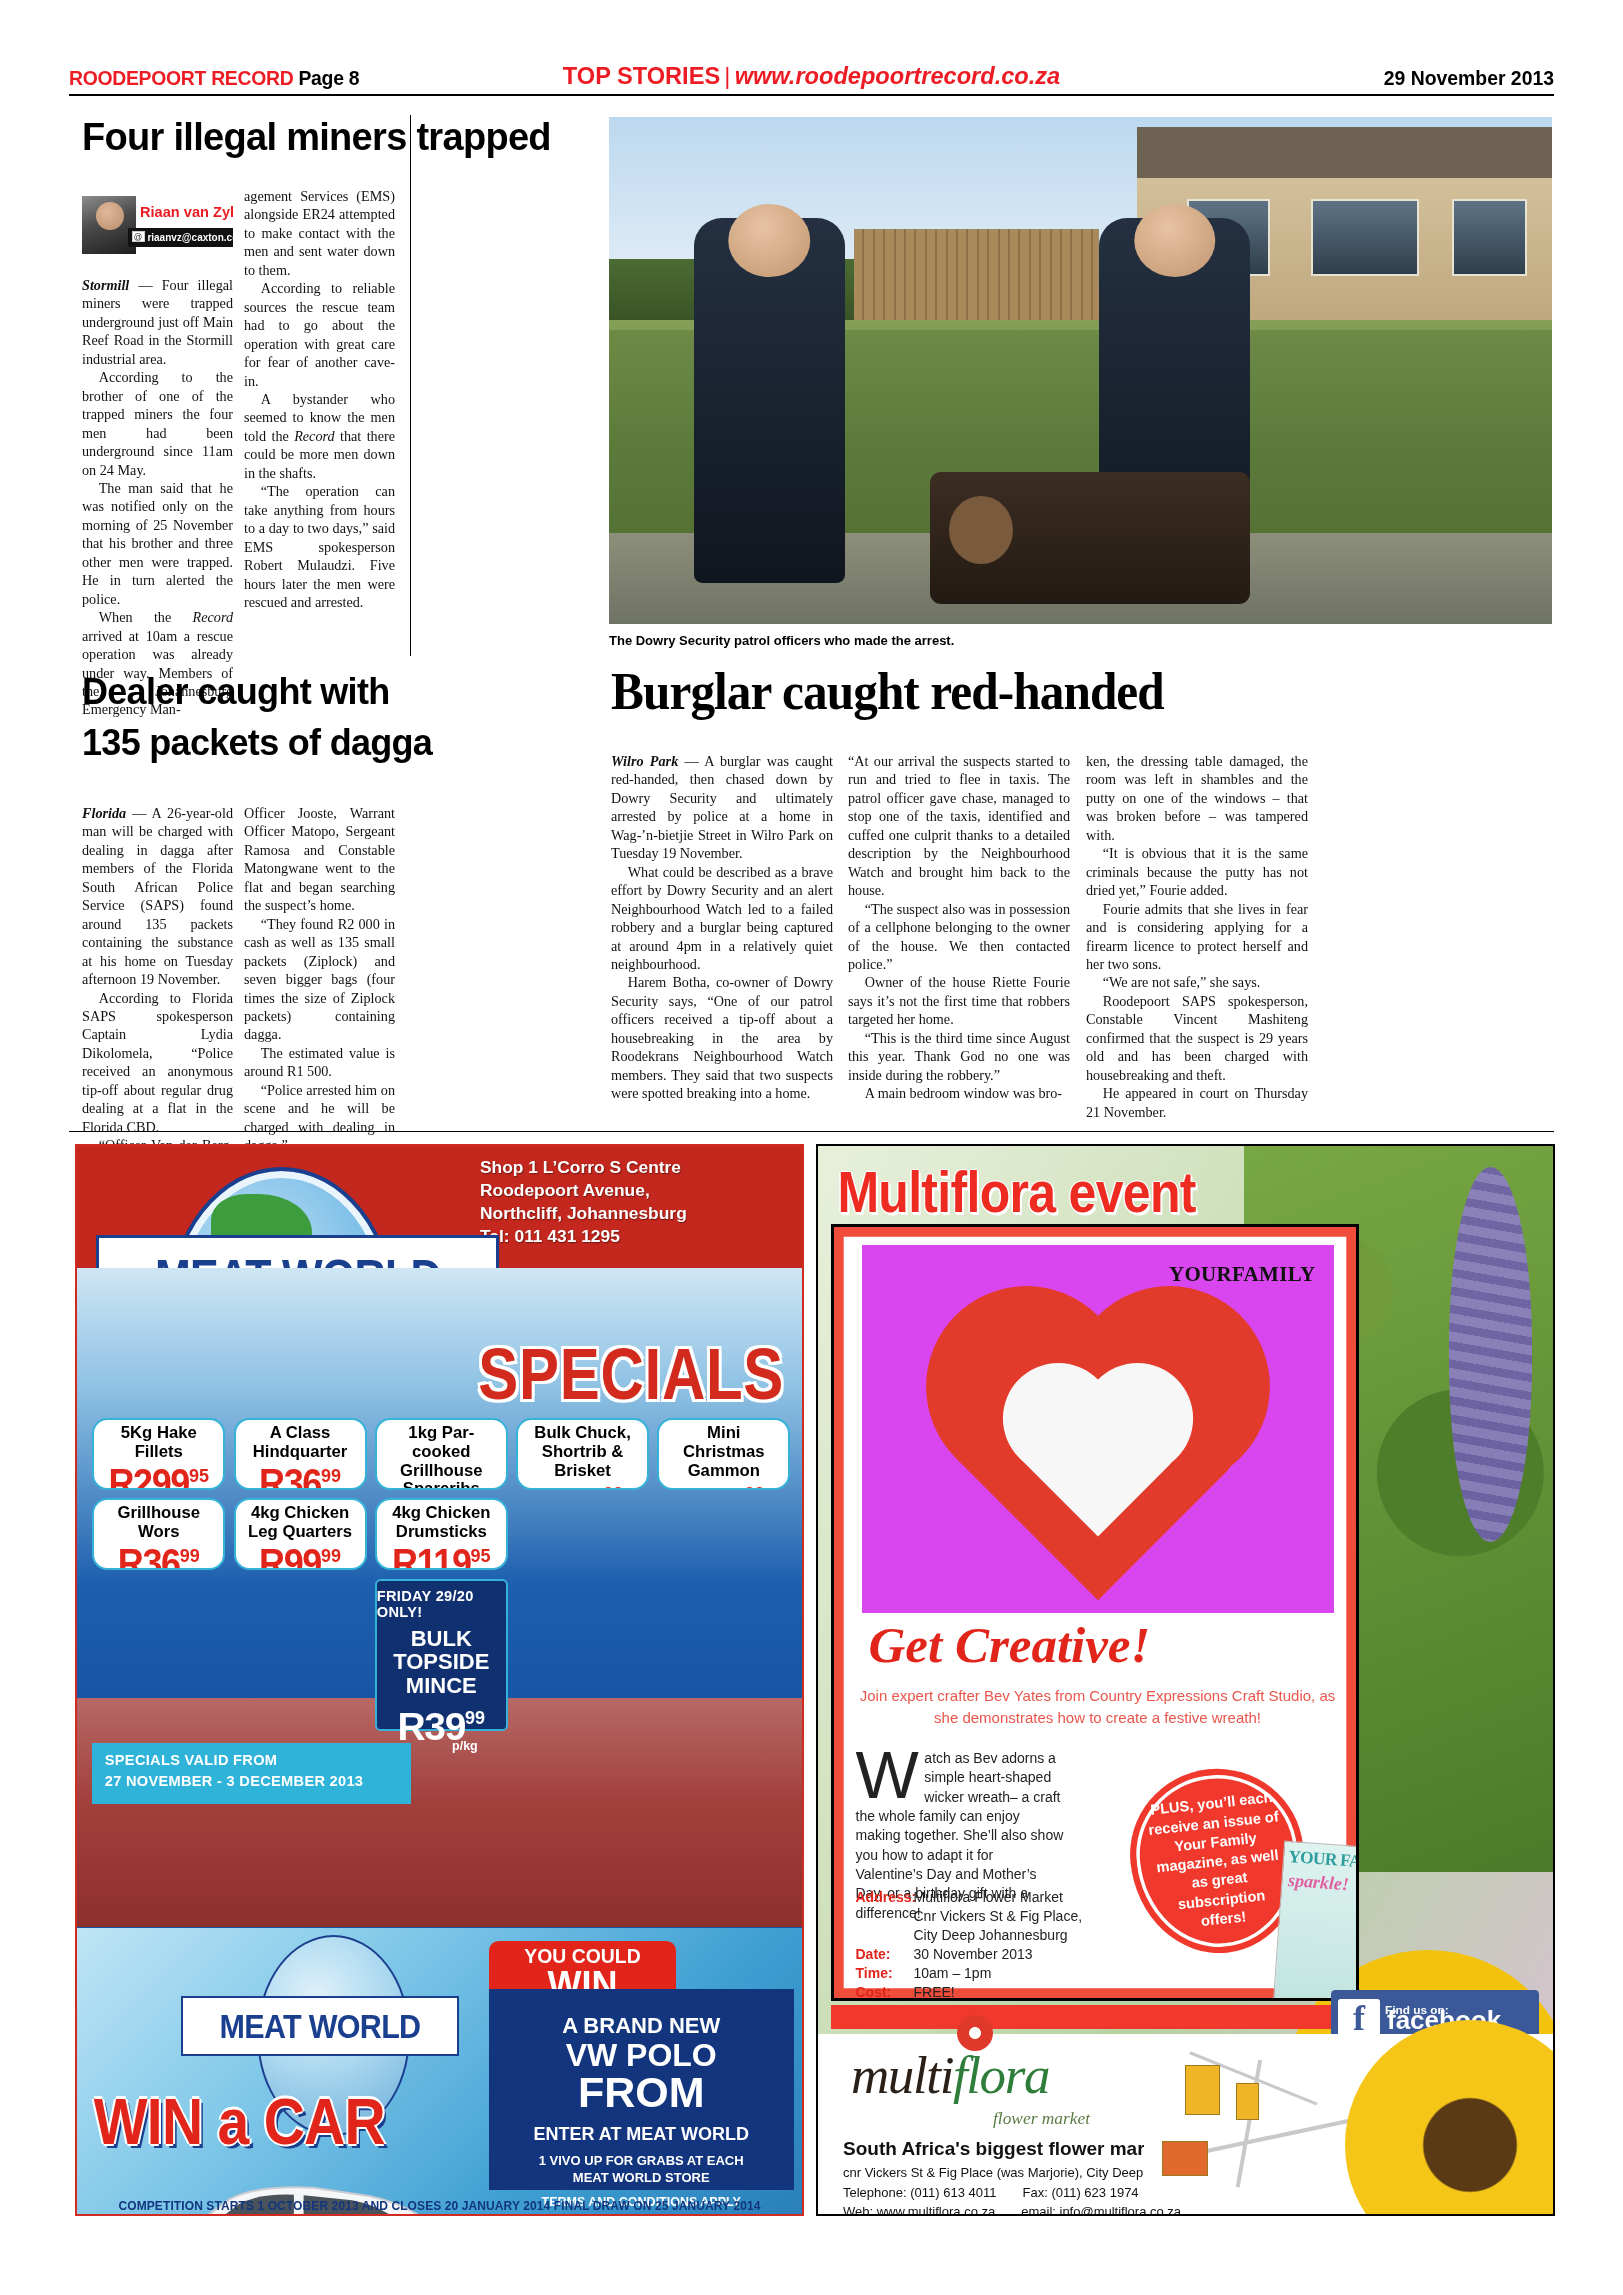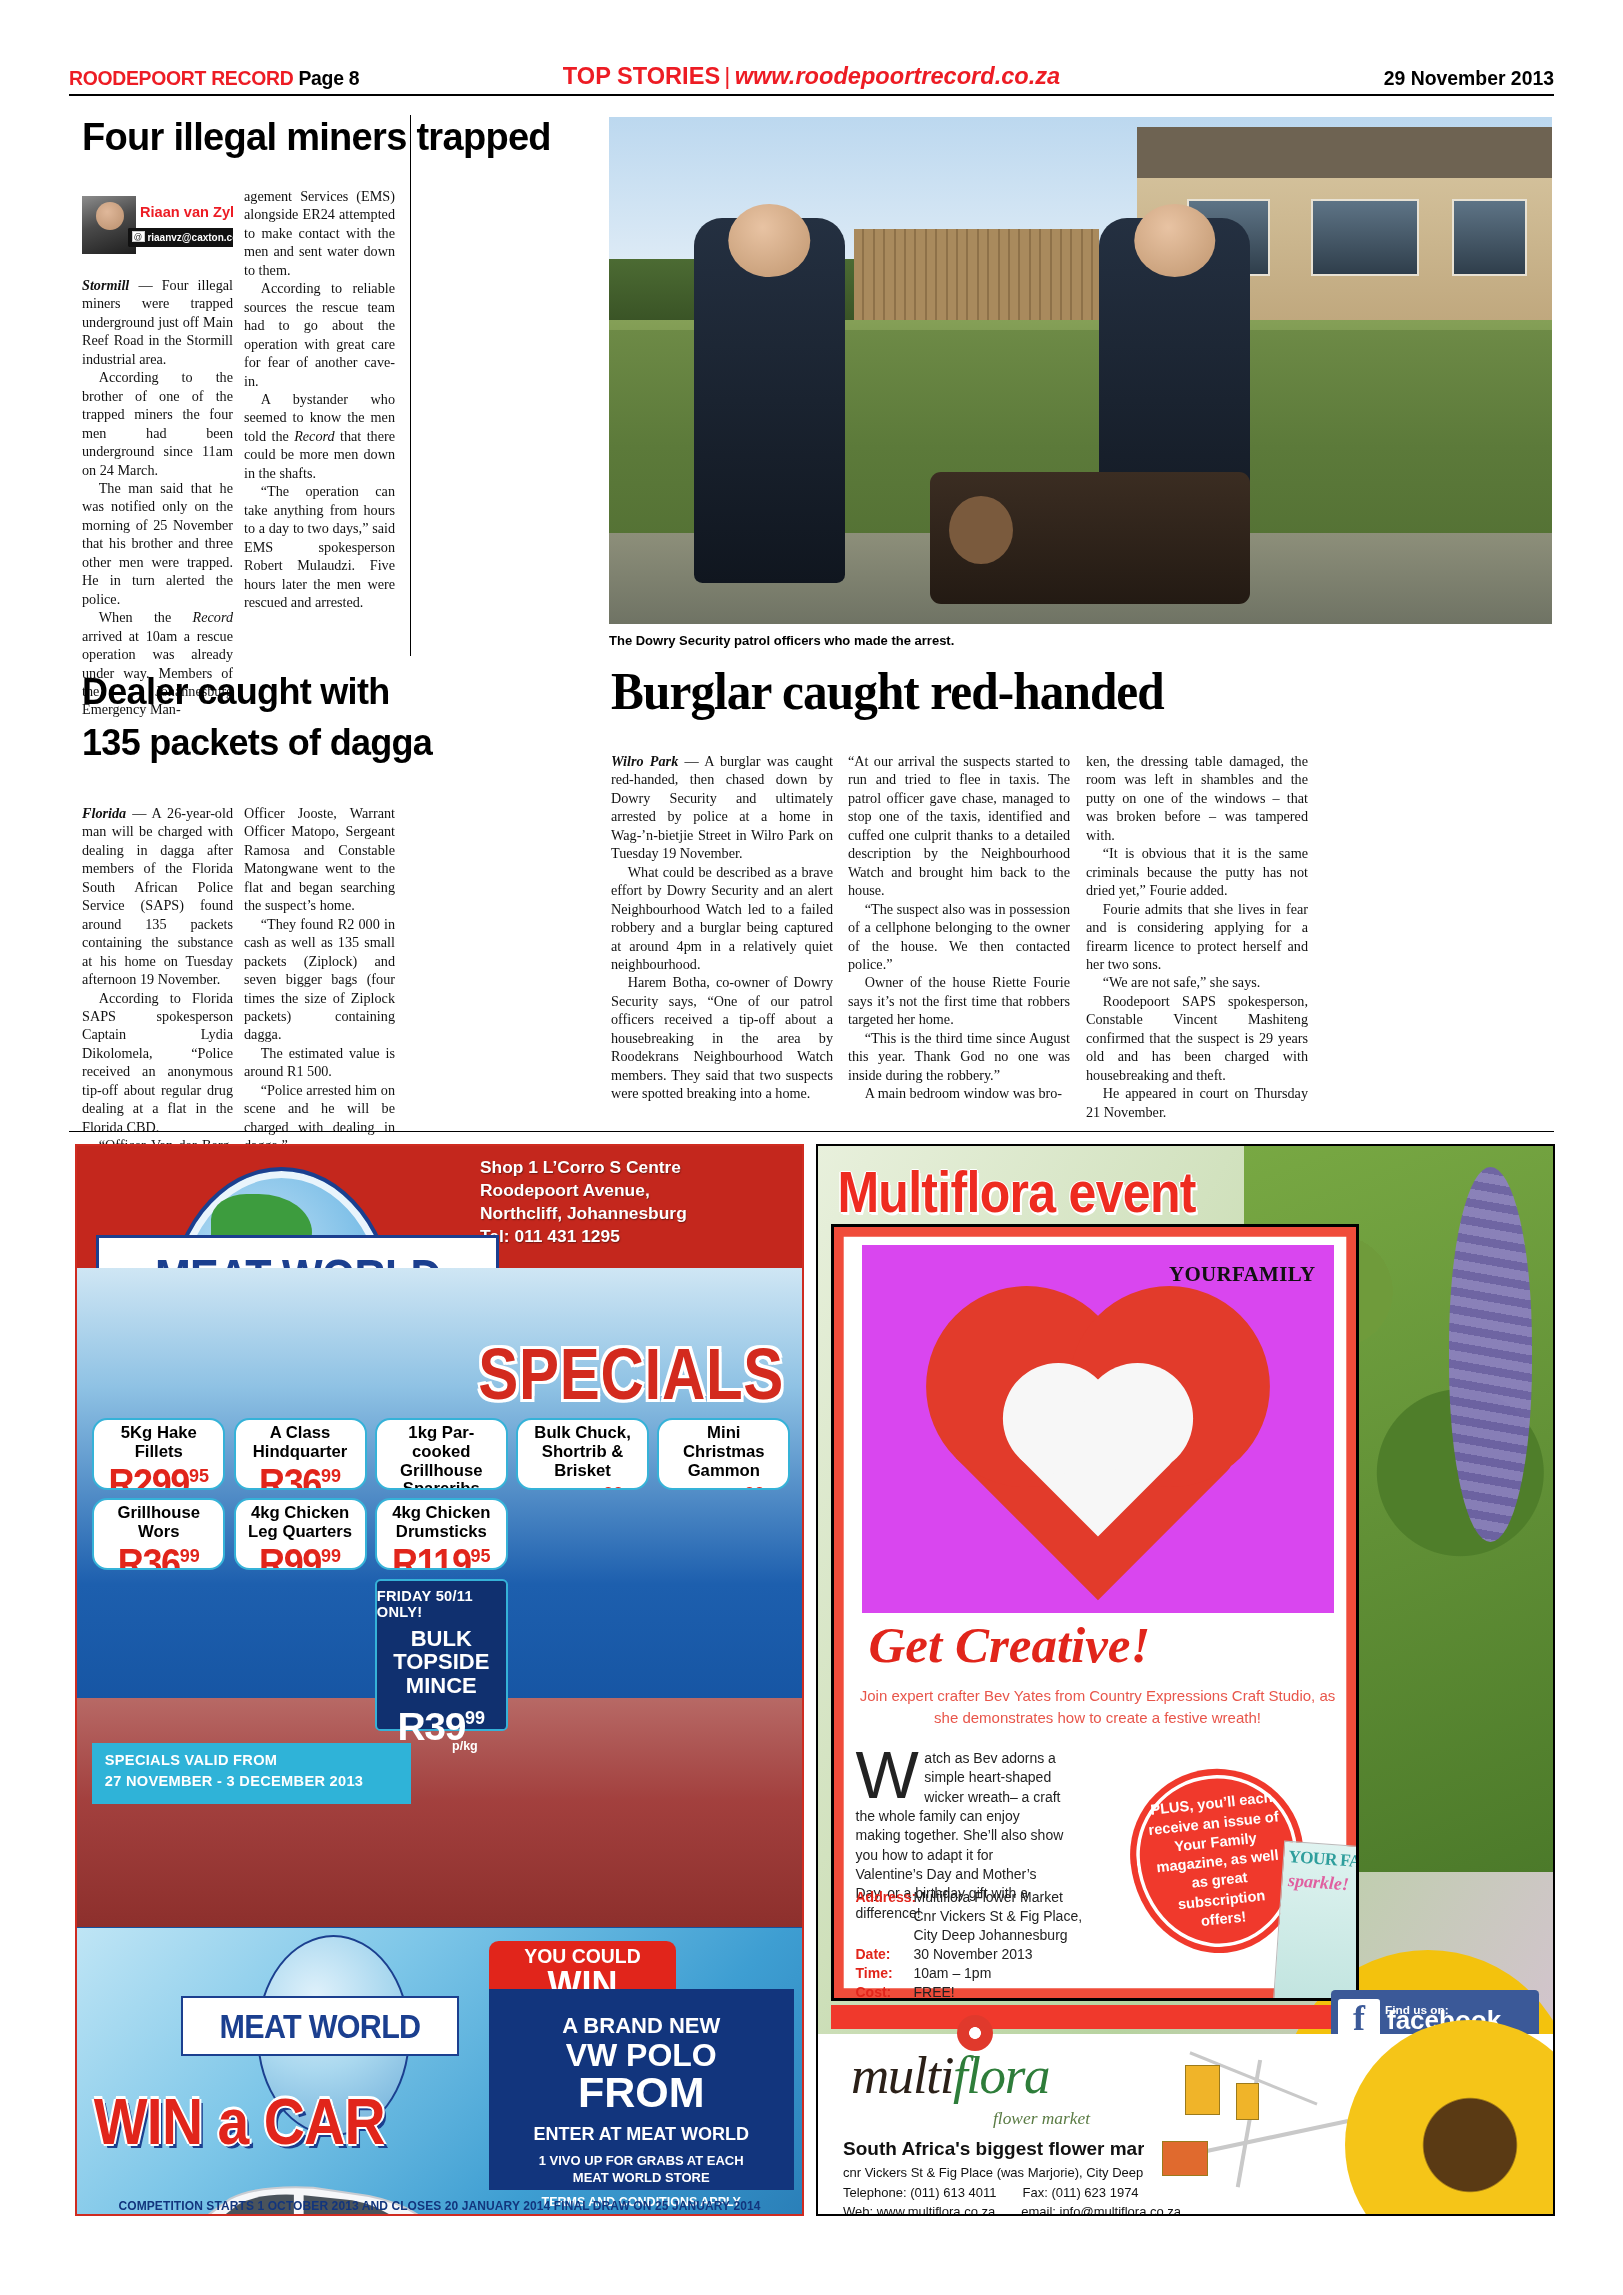--- a/index.html
+++ b/index.html
@@ -551,21 +551,21 @@
   <div class="photo"></div>
   <div class="name">Riaan van Zyl</div>
   <div class="mailbar">
     <div class="at">@</div>
     <div class="email">riaanvz@caxton.co.za</div>
   </div>
 </div>
 
 <div class="body-col" id="miners-c1">
     <p class="first"><b><i>Stormill</i></b> — Four illegal miners were trapped underground just off Main Reef Road in the Stormill industrial area.</p>
-    <p class="">According to the brother of one of the trapped miners the four men had been underground since 11am on 24 March.</p>
+    <p class="">According to the brother of one of the trapped miners the four men had been underground since 11am on 24 May.</p>
     <p class="">The man said that he was notified only on the morning of 25 November that his brother and three other men were trapped. He in turn alerted the police.</p>
     <p class="">When the <i>Record</i> arrived at 10am a rescue operation was already under way. Members of the Johannesburg Emergency Man-</p>
   </div>
 <div class="body-col" id="miners-c2">
     <p class="first">agement Services (EMS) alongside ER24 attempted to make contact with the men and sent water down to them.</p>
     <p class="">According to reliable sources the rescue team had to go about the operation with great care for fear of another cave-in.</p>
     <p class="">A bystander who seemed to know the men told the <i>Record</i> that there could be more men down in the shafts.</p>
     <p class="">“The operation can take anything from hours to a day to two days,” said EMS spokesperson Robert Mulaudzi. Five hours later the men were rescued and arrested.</p>
   </div>
 <div class="vrule-miners"></div>
@@ -722,21 +722,21 @@
       <div class="mw-card">
       <div class="nm">4kg Chicken
 Drumsticks</div>
       <div class="pr">
         <span class="big">R119</span>
           <span class="sup">95</span>
       </div>
 
     </div>
       <div class="mw-friday" style="grid-area: 3 / 3 / span 2;">
-      <div class="fd">FRIDAY 50/11 ONLY!</div>
+      <div class="fd">FRIDAY 29/20 ONLY!</div>
       <div class="ttl">BULK TOPSIDE<br>MINCE</div>
       <div class="pr2">
         <span class="big">R39</span>
           <span class="sup">99</span>
       </div>
       <div class="unit2">p/kg</div>
     </div>
     </div>
 
   <div class="mw-valid">

